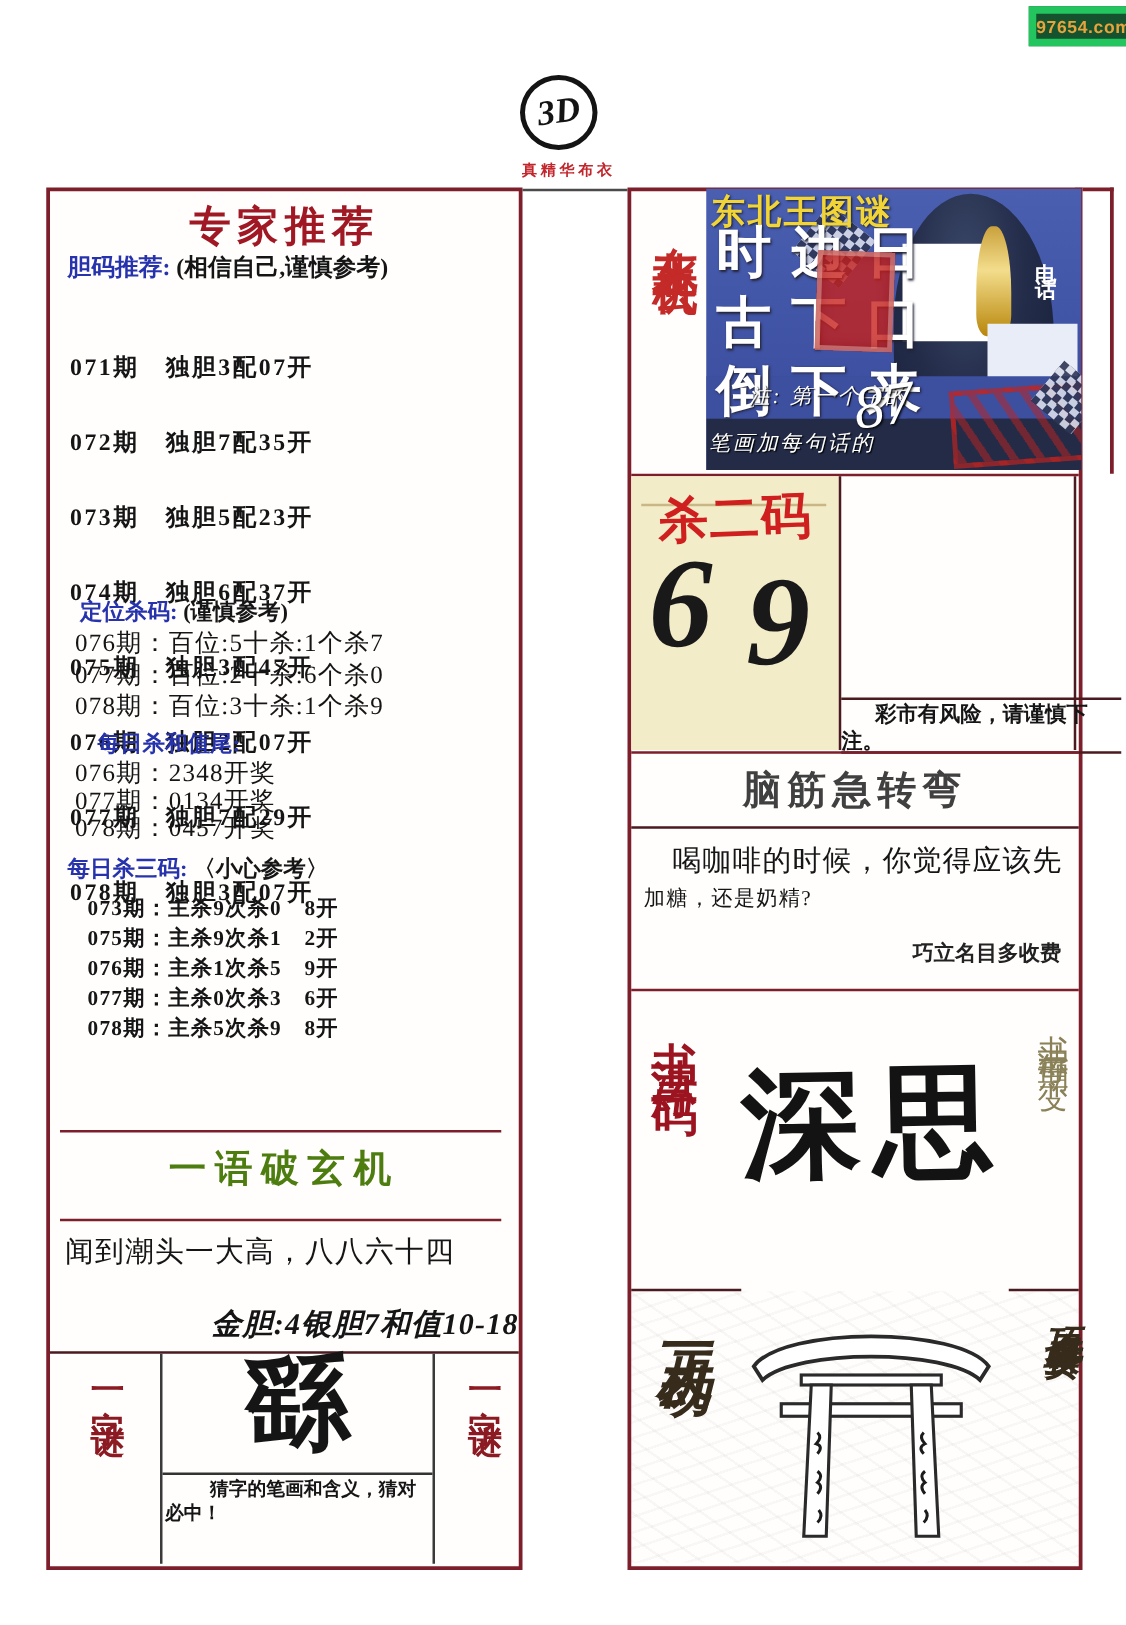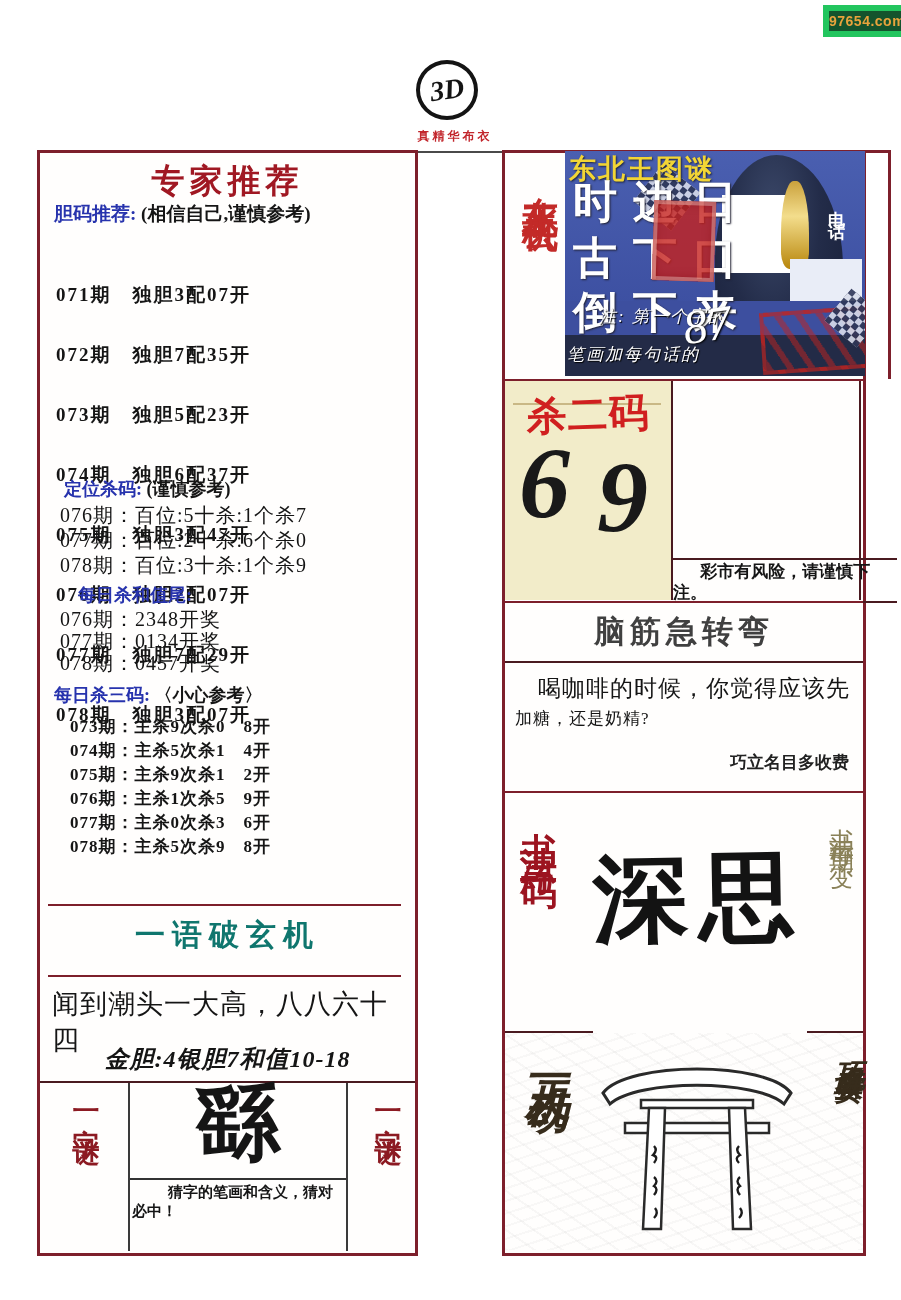--- a/index.html
+++ b/index.html
@@ -36,23 +36,23 @@
   .l-danma{top:92px;left:16px;font-size:19px;font-weight:bold;line-height:20px;
     letter-spacing:2px;white-space:pre;}
   .l-dingwei-label{top:324px;left:24px;font-size:18px;}
   .l-dingwei{top:350px;left:20px;font-size:20px;line-height:25px;letter-spacing:1px;}
   .l-hezhi-label{top:430px;left:14px;font-size:18px;margin-left:24px;}
   .l-hezhi{top:455px;left:20px;font-size:20px;line-height:22px;letter-spacing:1px;}
   .l-sanma-label{top:530px;left:14px;font-size:18px;}
   .l-sanma{top:562px;left:30px;font-size:17px;font-weight:bold;line-height:24px;letter-spacing:1px;}
   .hr-maroon{left:8px;width:353px;height:2px;background:#7d1f2b;}
   .l-yiyu-title{top:762px;left:0;width:100%;text-align:center;font-size:30px;font-weight:bold;
-    color:#0f766e;letter-spacing:7px;}
-  .l-yiyu-text{top:833px;left:12px;font-size:27px;letter-spacing:1px;}
-  .l-jindan{top:890px;left:0;width:100%;text-align:center;font-weight:bold;font-style:italic;
+    color:#4d7c0f;letter-spacing:7px;}
+  .l-yiyu-text{top:833px;left:12px;font-size:23px;letter-spacing:1px;}
+  .l-jindan{top:890px;left:0;width:100%;text-align:right;font-weight:bold;font-style:italic;
     font-size:24px;letter-spacing:1px;}
   .l-bottom-border{left:0;top:928px;width:100%;height:2px;background:#4a1a20;}
   .riddle-v{font-size:27px;font-weight:bold;color:#8c1a22;letter-spacing:10px;height:160px;}
   .vline{width:2px;background:#3a3a3a;}
   .riddle-char{left:90px;top:924px;width:216px;text-align:center;font-size:84px;
     font-weight:bold;line-height:92px;}
   .riddle-hr{left:90px;top:1025px;width:216px;height:2px;background:#333;}
   .riddle-hint{left:92px;top:1030px;width:212px;font-size:15px;font-weight:bold;line-height:19px;}
   .riddle-hint .in{text-indent:2.4em;display:block;}
 
@@ -170,21 +170,20 @@
     <div>077期：0134开奖</div>
     <div>078期：0457开奖</div>
   </div>
 
   <div class="abs lbl-row l-sanma-label">
     <span class="lbl-blue">每日杀三码:</span>
     <span>〈小心参考〉</span>
   </div>
   <div class="abs l-sanma">
     <div>073期：主杀9次杀0　8开</div>
-    <div>074期：主杀5次杀1　4开</div>
     <div>075期：主杀9次杀1　2开</div>
     <div>076期：主杀1次杀5　9开</div>
     <div>077期：主杀0次杀3　6开</div>
     <div>078期：主杀5次杀9　8开</div>
   </div>
 
   <div class="abs hr-maroon" style="top:751px;"></div>
   <div class="abs l-yiyu-title">一语破玄机</div>
   <div class="abs hr-maroon" style="top:822px;"></div>
   <div class="abs l-yiyu-text">闻到潮头一大高，八八六十四</div>

